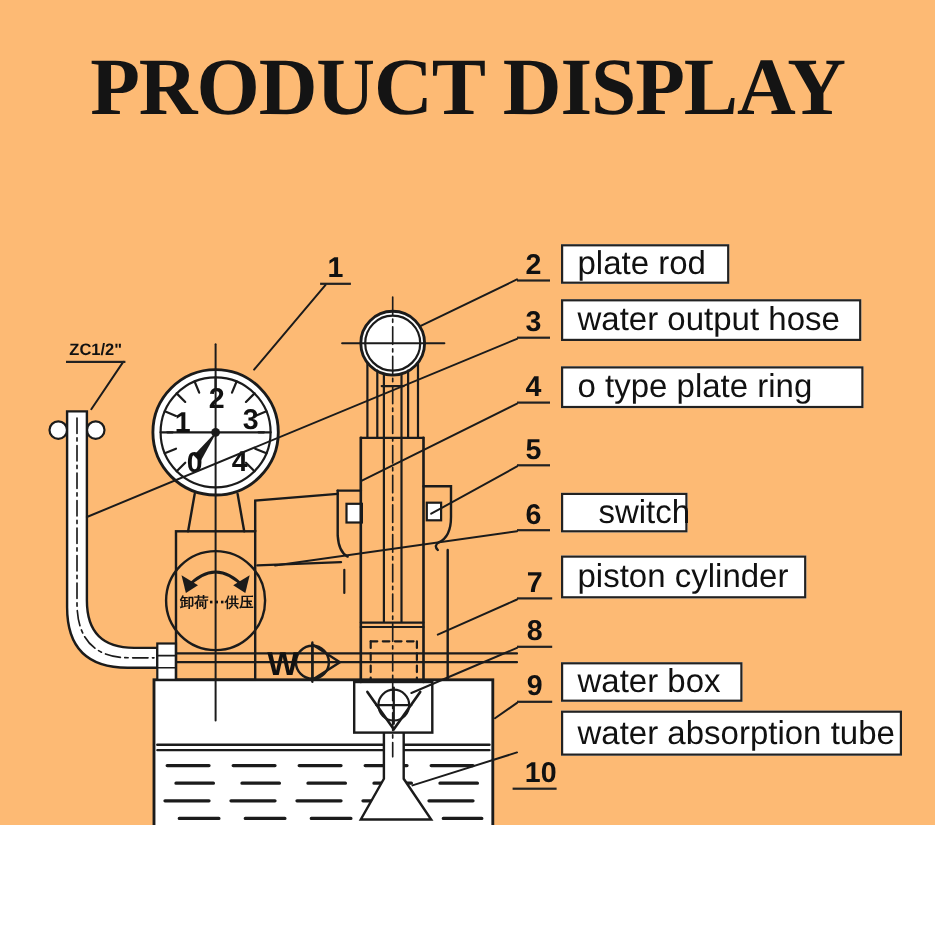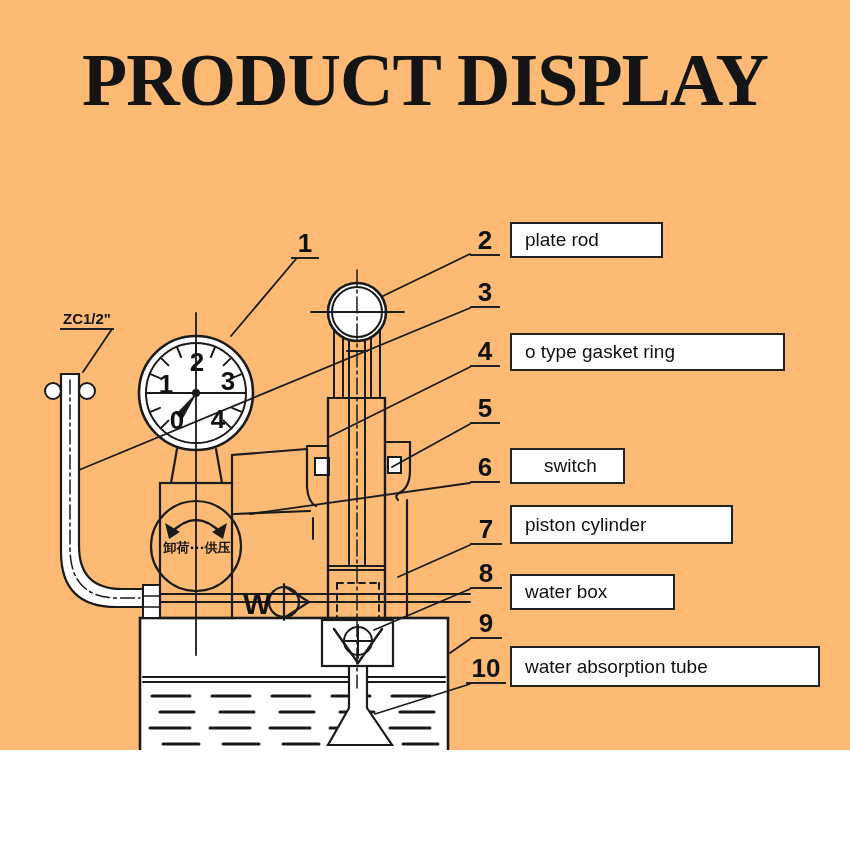--- a/index.html
+++ b/index.html
@@ -2,21 +2,21 @@
 <html><head>
 <meta charset="utf-8">
 <style>
   html,body{margin:0;padding:0;background:#fff;}
   .page{position:relative;width:850px;height:750px;background:#fdba74;overflow:hidden;
         font-family:"Liberation Sans",sans-serif;color:#1b1b1b;}
   .title{position:absolute;left:0;top:38px;width:850px;text-align:center;
          font-family:"Liberation Serif",serif;font-weight:bold;font-size:74px;
          letter-spacing:-1px;color:#141414;white-space:nowrap;}
   .labelbox{position:absolute;border:2px solid #222;background:#fff;box-sizing:border-box;
-            font-size:19px;color:#111;padding-left:13px;display:flex;align-items:center;
+            font-size:30px;color:#111;padding-left:13px;display:flex;align-items:center;
             white-space:nowrap;}
   .labelbox.center{justify-content:center;padding-left:0;}
   .num{position:absolute;font-weight:bold;font-size:26px;line-height:28px;height:28px;
        text-align:center;border-bottom:2px solid #222;color:#111;box-sizing:content-box;}
   .thread{position:absolute;left:60px;top:309px;width:54px;font-weight:bold;font-size:15px;
           line-height:19px;height:19px;border-bottom:2px solid #222;text-align:center;color:#111;}
   svg{position:absolute;left:0;top:0;}
   svg line, svg path, svg circle, svg rect, svg polyline{vector-effect:none;}
 </style>
 </head>
@@ -175,33 +175,34 @@
   </svg>
 
   <div class="thread">ZC1/2"</div>
 
   <div class="num" style="left:291px;top:229px;width:28px;">1</div>
 
   <div class="num" style="left:470px;top:226px;width:30px;">2</div>
   <div class="labelbox" style="left:510px;top:222px;width:153px;height:36px;">plate rod</div>
 
   <div class="num" style="left:470px;top:278px;width:30px;">3</div>
+  <div class="labelbox" style="left:510px;top:272px;width:273px;height:38px;">water output hose</div>
 
   <div class="num" style="left:470px;top:337px;width:30px;">4</div>
-  <div class="labelbox" style="left:510px;top:333px;width:275px;height:38px;">o type gasket ring</div>
+  <div class="labelbox" style="left:510px;top:333px;width:275px;height:38px;">o type plate ring</div>
 
   <div class="num" style="left:470px;top:394px;width:30px;">5</div>
 
   <div class="num" style="left:470px;top:453px;width:30px;">6</div>
   <div class="labelbox" style="left:510px;top:448px;width:115px;height:36px;padding-left:32px;">switch</div>
 
   <div class="num" style="left:470px;top:515px;width:32px;">7</div>
   <div class="labelbox" style="left:510px;top:505px;width:223px;height:39px;">piston cylinder</div>
 
   <div class="num" style="left:470px;top:559px;width:32px;">8</div>
 
   <div class="num" style="left:470px;top:609px;width:32px;">9</div>
-  <div class="labelbox" style="left:510px;top:574px;width:165px;height:36px;">water box</div>
-
-  <div class="num" style="left:466px;top:654px;width:40px;">10</div>
+  <div class="labelbox" style="left:510px;top:602px;width:165px;height:36px;">water box</div>
+
+  <div class="num" style="left:466px;top:688px;width:40px;text-align:right;">10</div>
   <div class="labelbox" style="left:510px;top:646px;width:310px;height:41px;">water absorption tube</div>
 
 </div>
 
 </body></html>

